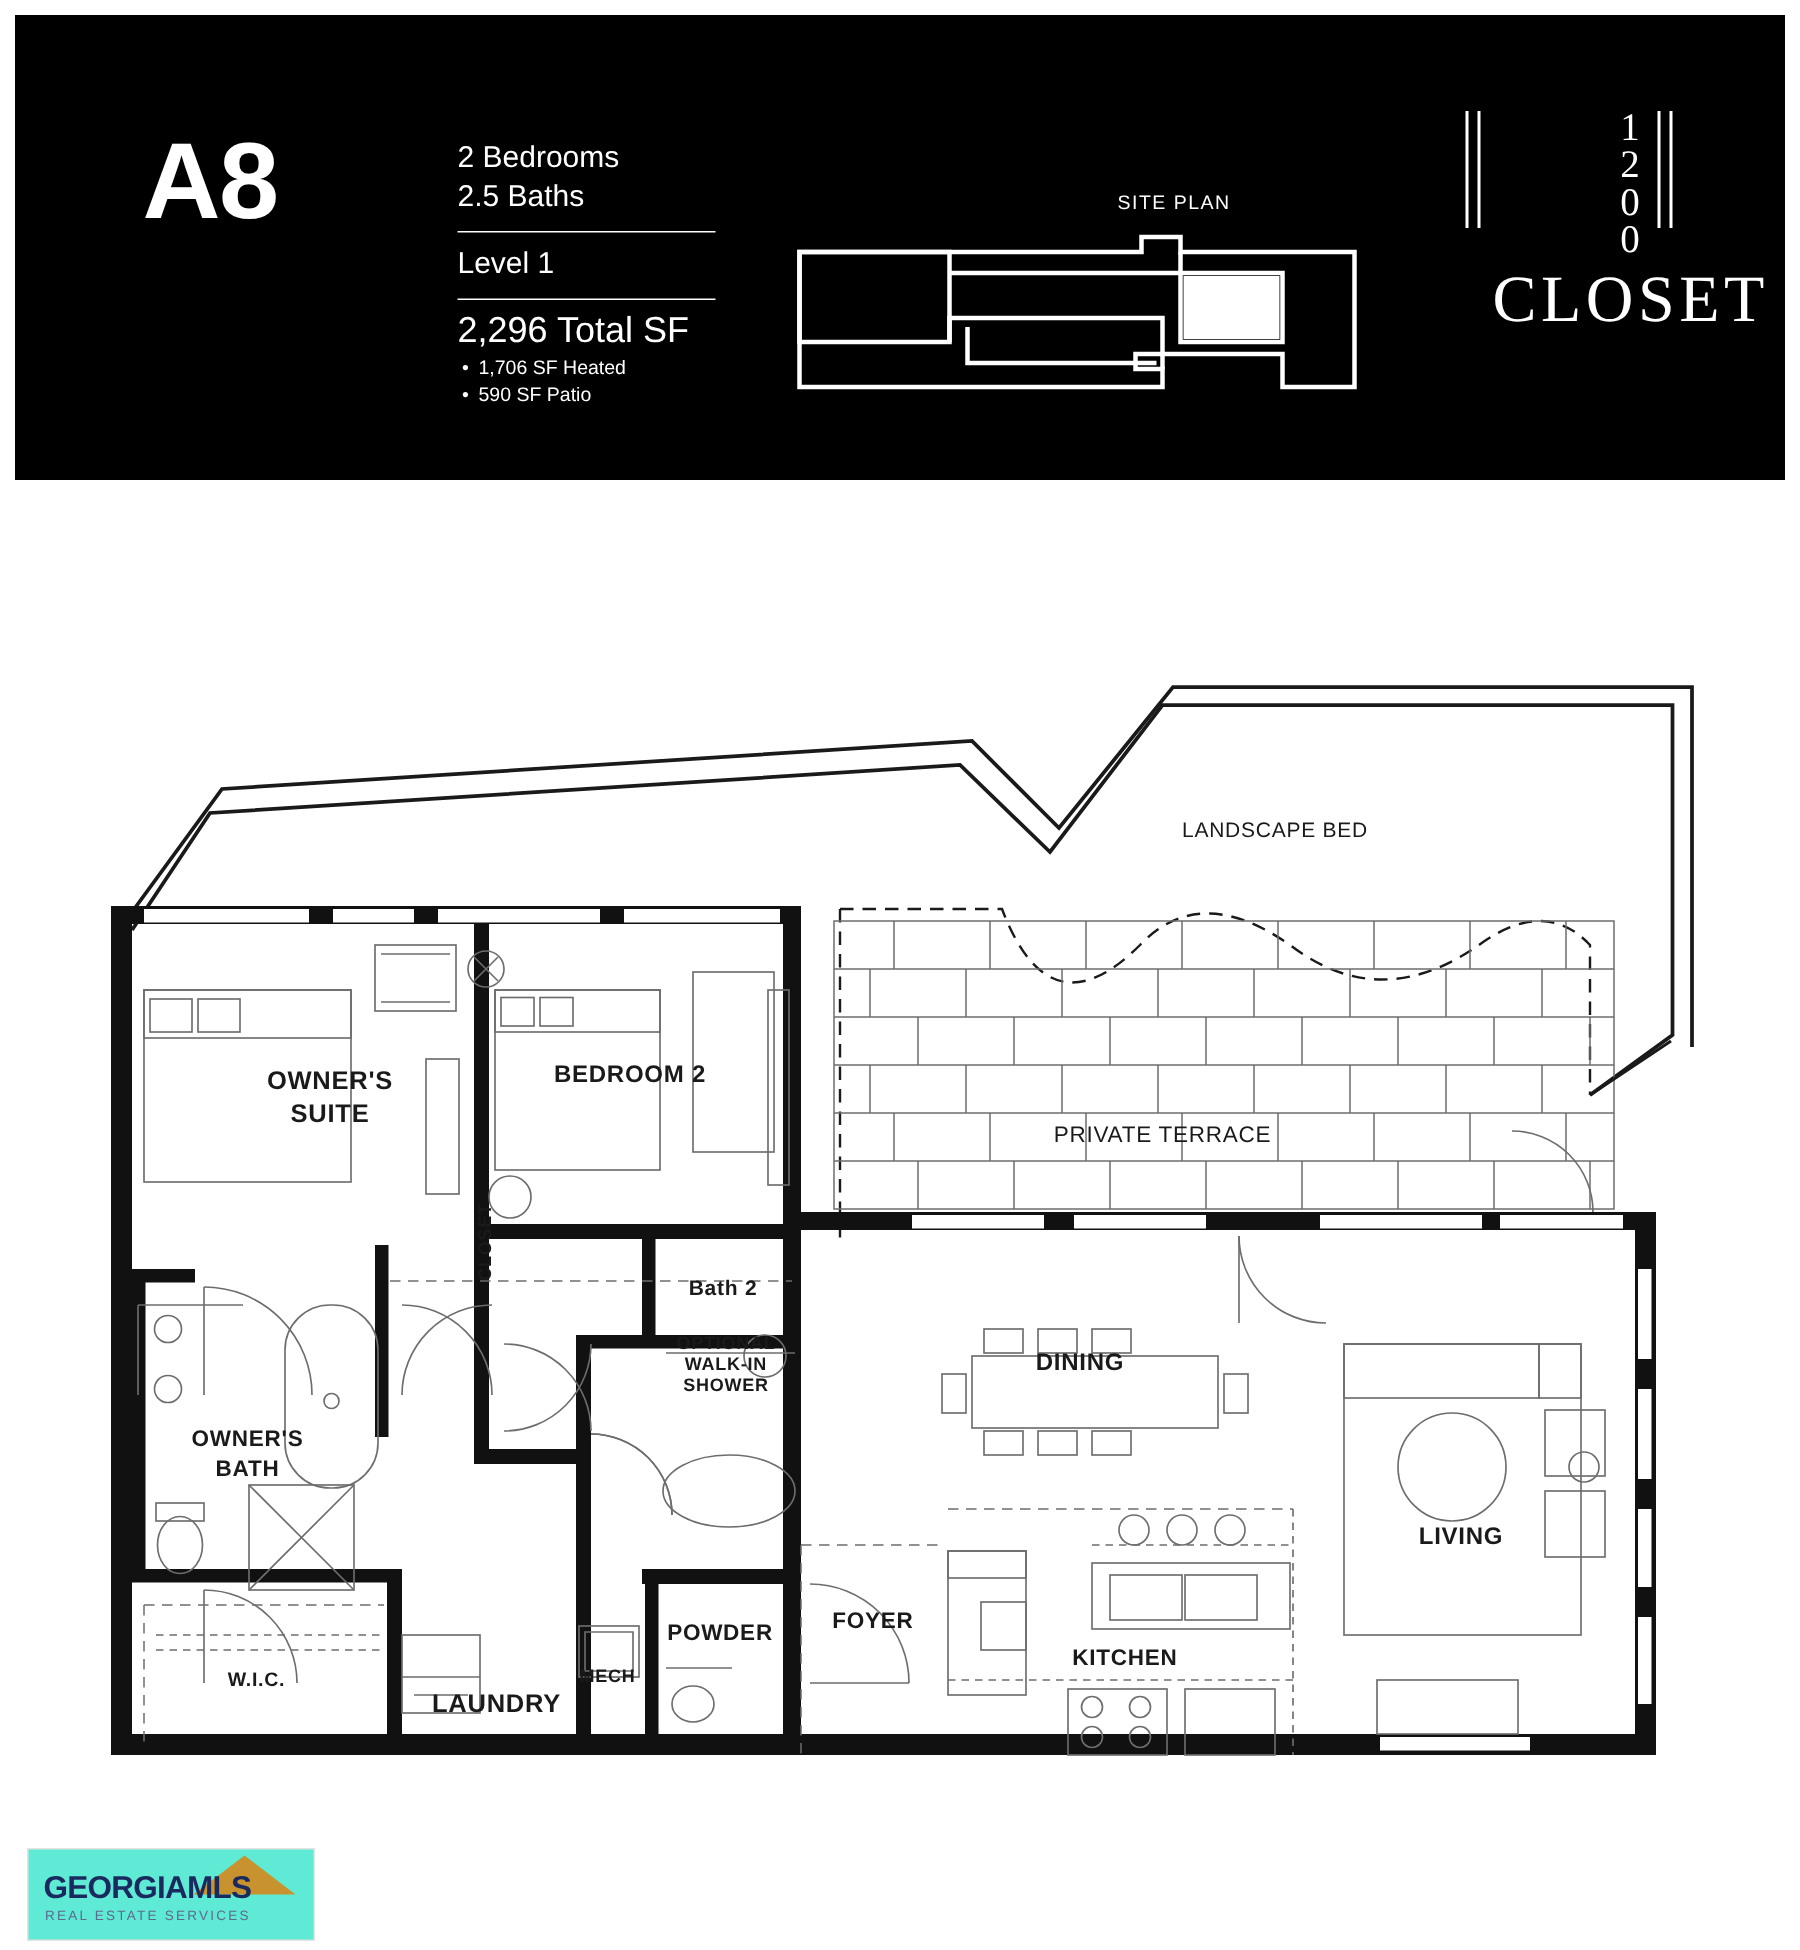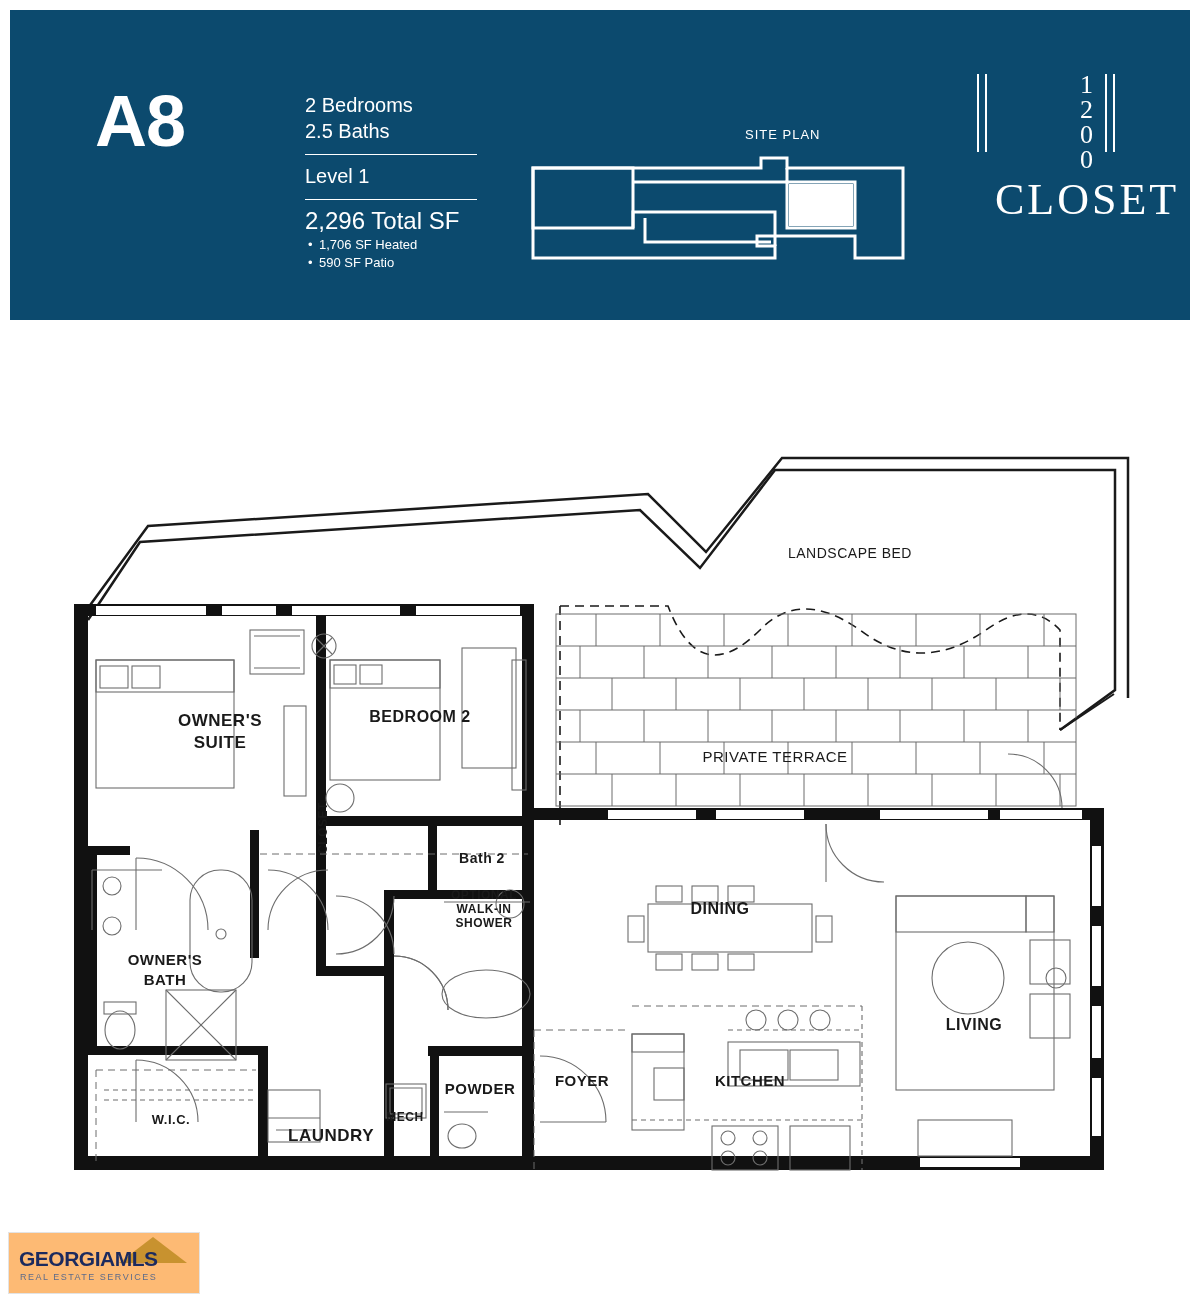--- a/index.html
+++ b/index.html
@@ -1,19 +1,19 @@
 <!DOCTYPE html>
 <html><head>
 <meta charset="utf-8">
 <style>
   html,body{margin:0;padding:0;background:#ffffff;}
   body{width:1200px;height:1300px;position:relative;font-family:"Liberation Sans",sans-serif;overflow:hidden;}
 
   
-  .banner{position:absolute;left:10px;top:10px;width:1180px;height:310px;background:#0c4a6e;}
+  .banner{position:absolute;left:10px;top:10px;width:1180px;height:310px;background:#000000;}
   .plan-code{position:absolute;left:85px;top:75px;color:#fff;font-size:72px;font-weight:bold;letter-spacing:-1px;line-height:1;}
   .specs{position:absolute;left:295px;top:82px;color:#fff;width:180px;}
   .specs .line1{font-size:20px;line-height:26px;}
   .specs .rule{border-top:1px solid #fff;margin:10px 0 8px 0;width:172px;}
   .specs .level{font-size:20px;line-height:26px;}
   .specs .total{font-size:24px;line-height:26px;margin-top:2px;}
   .specs ul{margin:2px 0 0 0;padding-left:14px;list-style:none;}
   .specs li{font-size:13px;line-height:18px;position:relative;}
   .specs li:before{content:"•";position:absolute;left:-11px;top:0;}
 
@@ -26,21 +26,21 @@
   .logo .bars{position:absolute;left:-18px;top:2px;width:150px;height:78px;}
   .logo .bar{position:absolute;top:0;width:2px;height:78px;background:#fff;}
 
   
   .plan{position:absolute;left:0;top:330px;width:1200px;height:900px;}
   .plan svg{display:block;}
 
   .rlabel{position:absolute;font-family:"Liberation Sans",sans-serif;color:#1a1a1a;text-align:center;font-weight:bold;letter-spacing:.5px;}
 
   
-  .footer{position:absolute;left:8px;top:1232px;width:190px;height:60px;background:#fdba74;border:1px solid #e3e3e3;}
+  .footer{position:absolute;left:18px;top:1232px;width:190px;height:60px;background:#5eead4;border:1px solid #e3e3e3;}
   .footer .roof{position:absolute;right:12px;top:4px;width:0;height:0;border-left:34px solid transparent;border-right:34px solid transparent;border-bottom:26px solid #c8922f;}
   .footer .gm{position:absolute;left:10px;top:14px;font-size:21px;font-weight:bold;color:#1b2a5e;letter-spacing:-.5px;}
   .footer .gm .mls{color:#1b2a5e;}
   .footer .sub{position:absolute;left:11px;top:39px;font-size:9px;letter-spacing:1.5px;color:#5d6b8a;}
 </style>
 </head>
 <body>
 
 <div class="banner">
 
@@ -292,21 +292,21 @@
   <div class="rlabel" style="left:316px;top:538px;width:80px;font-size:12px;transform:rotate(-90deg);transform-origin:left top;">CLOSET</div>
   <div class="rlabel" style="left:440px;top:520px;width:84px;font-size:14px;">Bath 2</div>
   <div class="rlabel" style="left:440px;top:558px;width:88px;font-size:12px;line-height:14px;">
     <span>OPTIONAL</span><br><span>WALK-IN</span><br><span>SHOWER</span>
   </div>
   <div class="rlabel" style="left:126px;top:782px;width:90px;font-size:13px;">W.I.C.</div>
   <div class="rlabel" style="left:278px;top:796px;width:106px;font-size:17px;">LAUNDRY</div>
   <div class="rlabel" style="left:374px;top:780px;width:62px;font-size:12px;">MECH</div>
   <div class="rlabel" style="left:434px;top:750px;width:92px;font-size:15px;">POWDER</div>
   <div class="rlabel" style="left:536px;top:742px;width:92px;font-size:15px;">FOYER</div>
-  <div class="rlabel" style="left:694px;top:742px;width:112px;font-size:15px;">KITCHEN</div>
+  <div class="rlabel" style="left:694px;top:767px;width:112px;font-size:15px;">KITCHEN</div>
   <div class="rlabel" style="left:660px;top:570px;width:120px;font-size:16px;">DINING</div>
   <div class="rlabel" style="left:918px;top:686px;width:112px;font-size:16px;">LIVING</div>
   <div class="rlabel" style="left:680px;top:418px;width:190px;font-size:15px;font-weight:normal;">PRIVATE TERRACE</div>
   <div class="rlabel" style="left:760px;top:215px;width:180px;font-size:14px;font-weight:normal;">LANDSCAPE BED</div>
 </div>
 
 <div class="footer">
   <div class="roof"></div>
   <div class="gm"><span>GEORGIA</span><span class="mls">MLS</span></div>
   <div class="sub">REAL ESTATE SERVICES</div>

